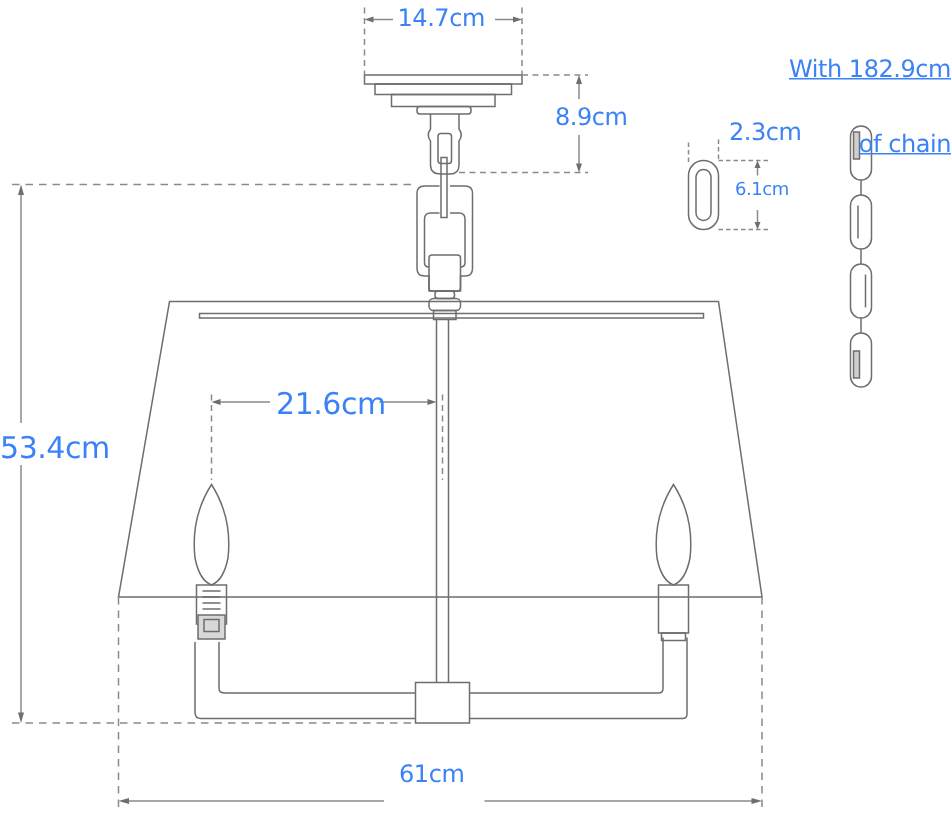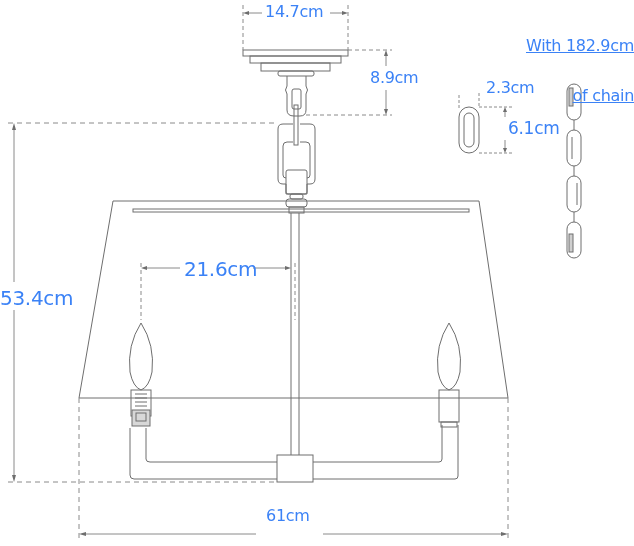--- a/index.html
+++ b/index.html
@@ -155,15 +155,15 @@
     <rect x="569" y="234" width="4" height="18" fill="#cfcfcf"></rect>
   </g>
 </svg>
 
 <div class="lbl" style="left:265px; top:4px; font-size:16px;">14.7cm</div>
 <div class="lbl" style="left:370px; top:70px; font-size:16px;">8.9cm</div>
 <div class="lbl" style="left:0px; top:288px; font-size:20px;">53.4cm</div>
 <div class="lbl" style="left:184px; top:259px; font-size:20px;">21.6cm</div>
 <div class="lbl" style="left:266px; top:508px; font-size:16px;">61cm</div>
 <div class="lbl" style="left:486px; top:80px; font-size:16px;">2.3cm</div>
-<div class="lbl" style="left:508px; top:120px; font-size:17px;">6.1cm</div>
+<div class="lbl" style="left:490px; top:120px; font-size:12px;">6.1cm</div>
 <div class="lbl center" style="left:520px; top:38px; width:114px; font-size:16px;">With 182.9cm</div>
 <div class="lbl center" style="left:520px; top:56px; width:114px; font-size:16px;margin-top:32px;">of chain</div>
 
 </body></html>

